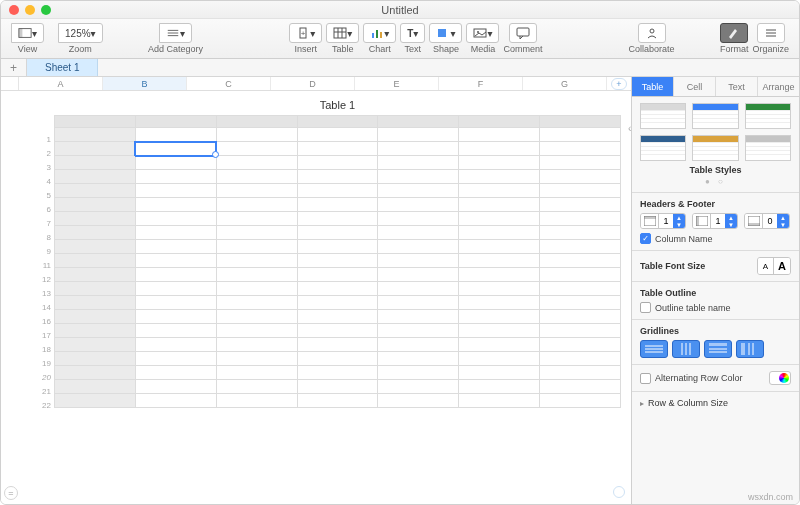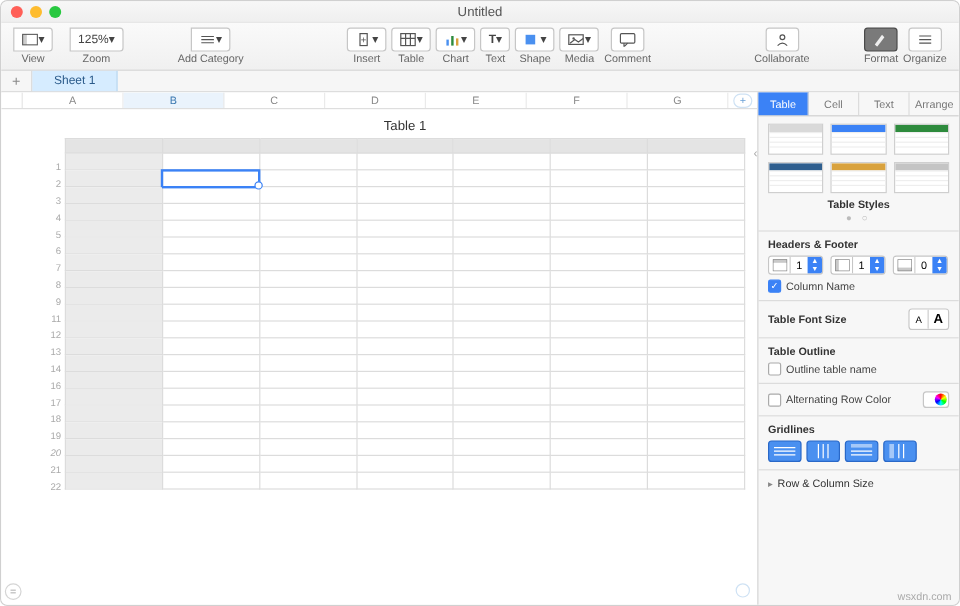--- a/index.html
+++ b/index.html
@@ -638,32 +638,20 @@
 
     <div class="section">
       <div class="sec-title">Table Outline</div>
       <div class="chk-row">
         <div class="chk"></div>
         <span>Outline table name</span>
       </div>
     </div>
 
     <div class="section">
-      <div class="alt-row">
-        <div style="display:flex;align-items:center;gap:4px">
-          <div class="chk"></div>
-          <span>Alternating Row Color</span>
-        </div>
-        <div class="toggle-well">
-            <div class="wheel2"></div>
-          </div>
-      </div>
-    </div>
-
-    <div class="section">
       <div class="sec-title">Gridlines</div>
       <div class="grid-btns">
         <div class="gb">
             <svg viewBox="0 0 18 12">
               <line x1="0" y1="3" x2="18" y2="3" stroke="#fff"></line>
               <line x1="0" y1="6" x2="18" y2="6" stroke="#fff"></line>
               <line x1="0" y1="9" x2="18" y2="9" stroke="#fff"></line>
             </svg>
           </div>
         <div class="gb">
@@ -684,20 +672,32 @@
             <svg viewBox="0 0 18 12">
               <rect x="0" y="0" width="4" height="12" fill="#fff" opacity="0.5"></rect>
               <line x1="8" y1="0" x2="8" y2="12" stroke="#fff"></line>
               <line x1="12" y1="0" x2="12" y2="12" stroke="#fff"></line>
             </svg>
           </div>
       </div>
     </div>
 
     <div class="section">
+      <div class="alt-row">
+        <div style="display:flex;align-items:center;gap:4px">
+          <div class="chk"></div>
+          <span>Alternating Row Color</span>
+        </div>
+        <div class="toggle-well">
+            <div class="wheel2"></div>
+          </div>
+      </div>
+    </div>
+
+    <div class="section">
       <div class="disclosure">
         <span class="tri">▸</span>
         <span>Row &amp; Column Size</span>
       </div>
     </div>
   </div>
 </div>
 
 <div class="watermark">wsxdn.com</div>
 

